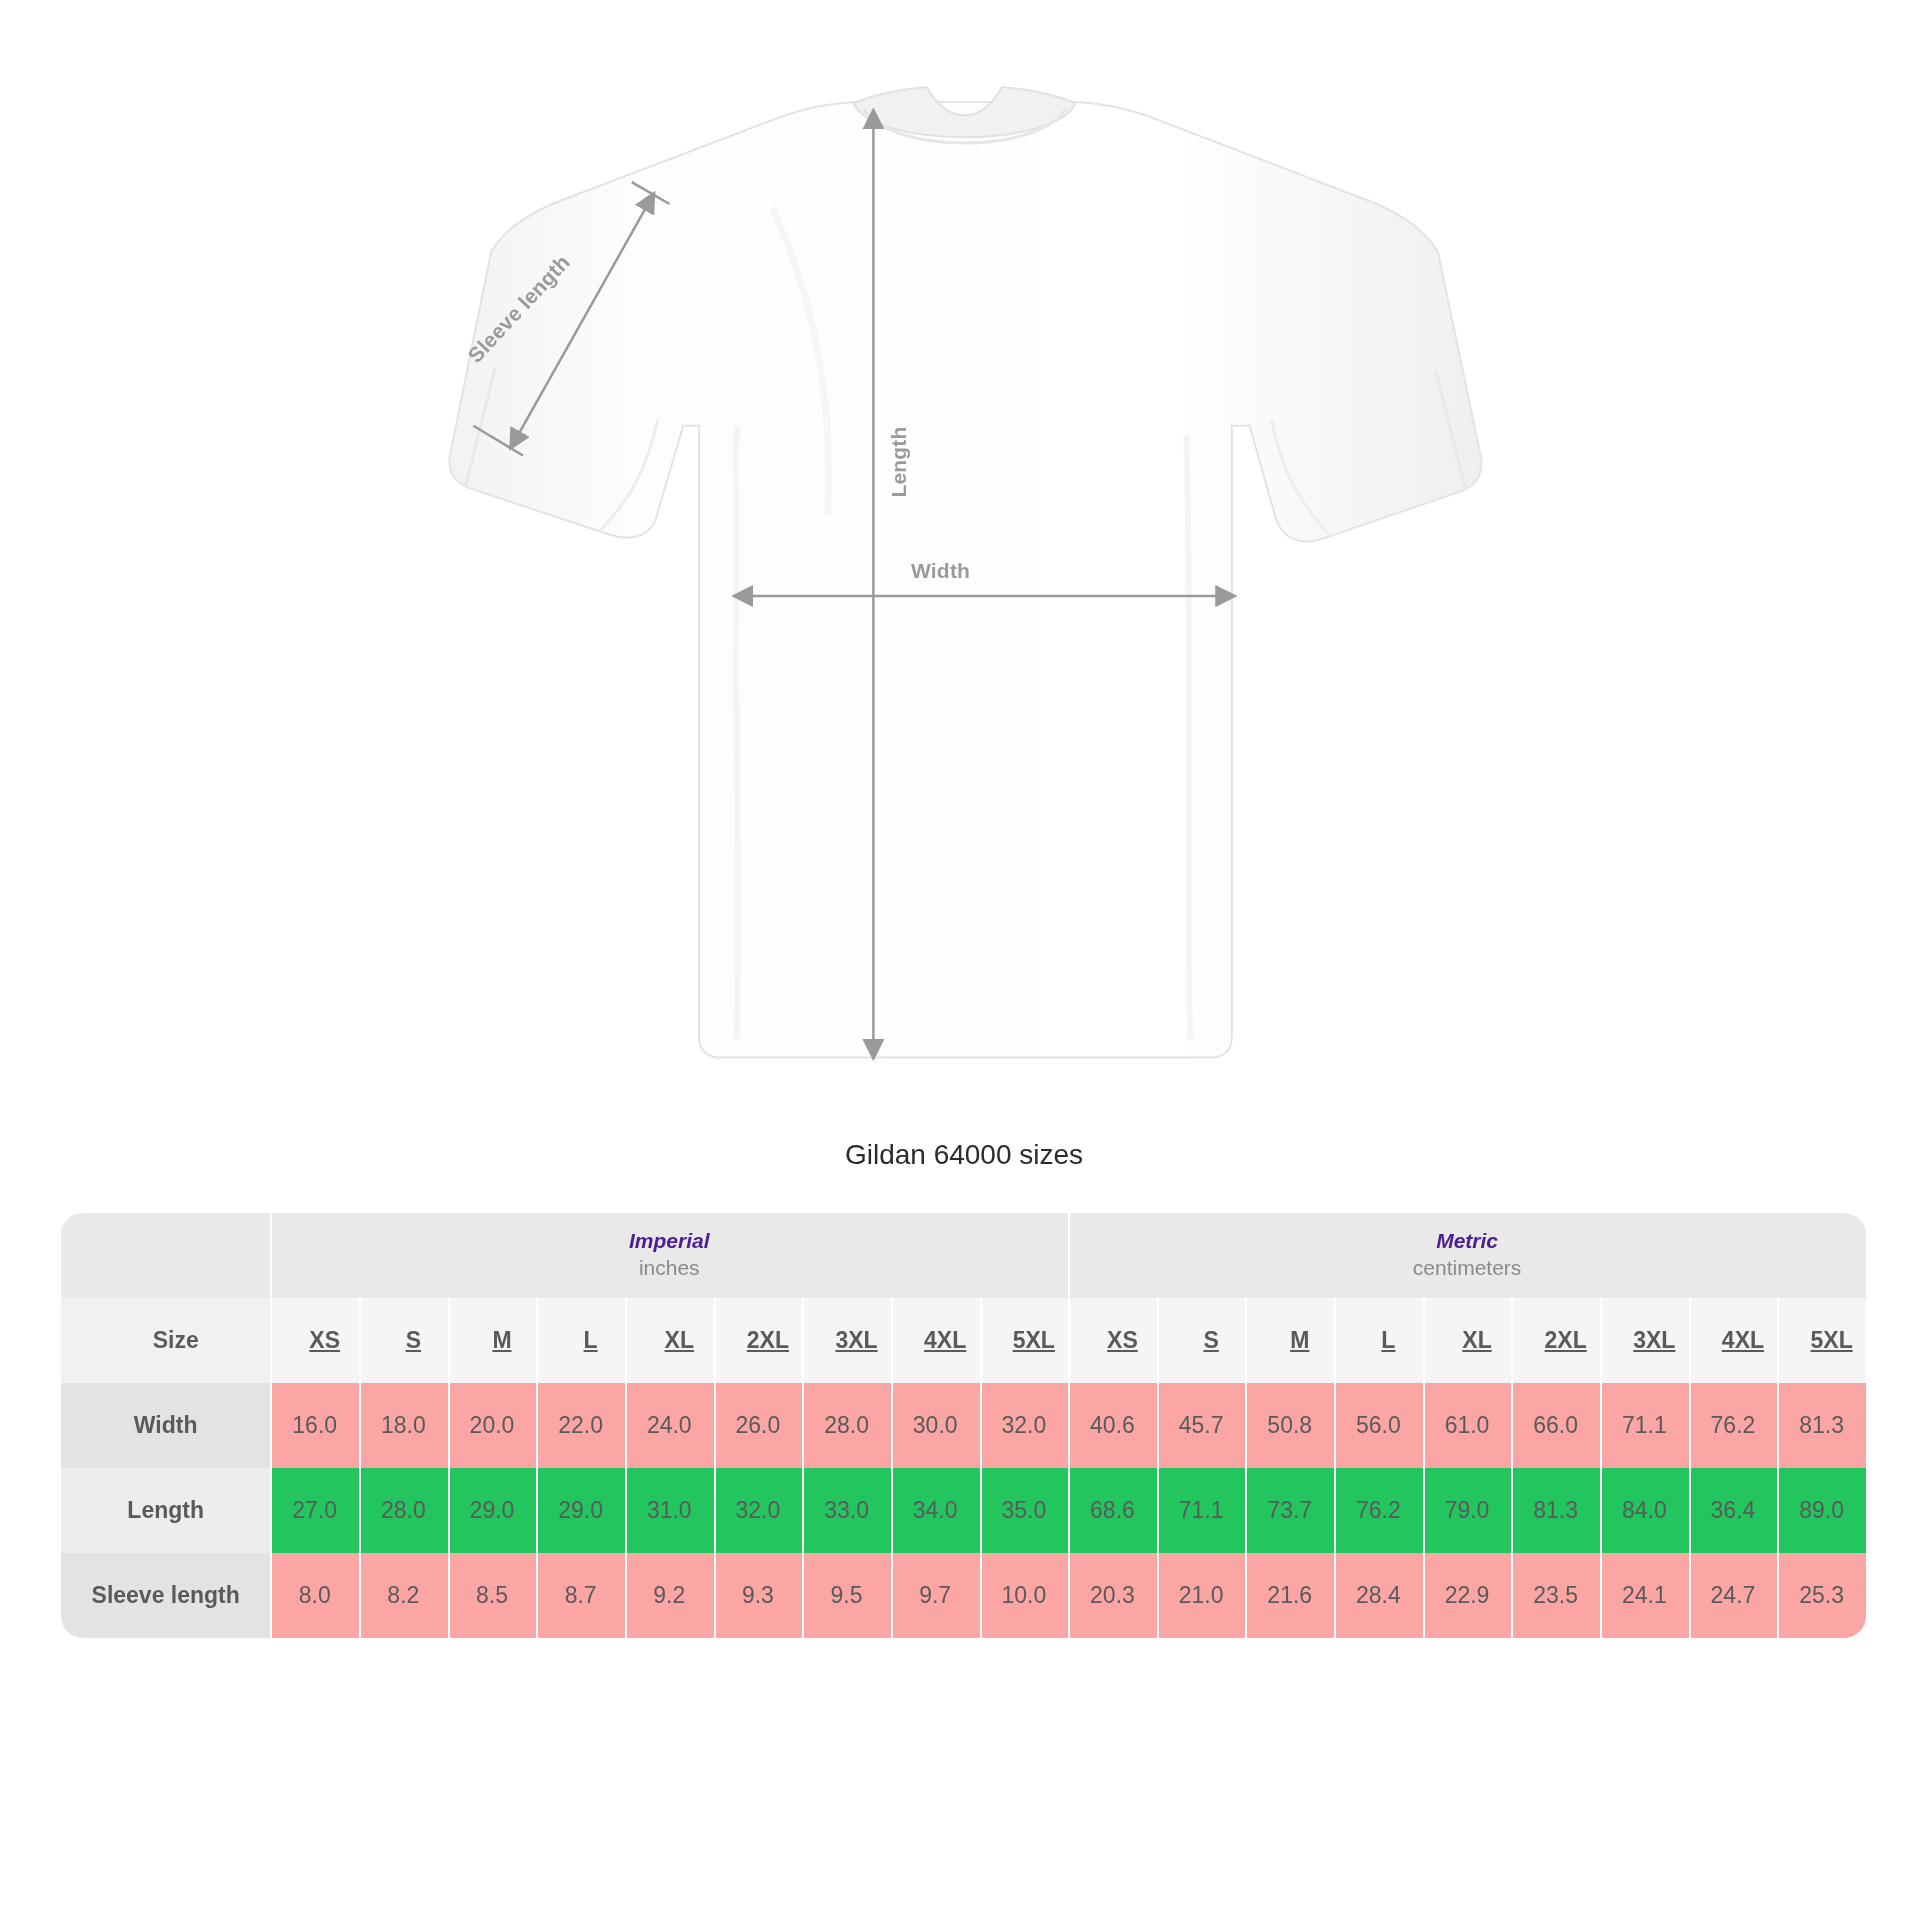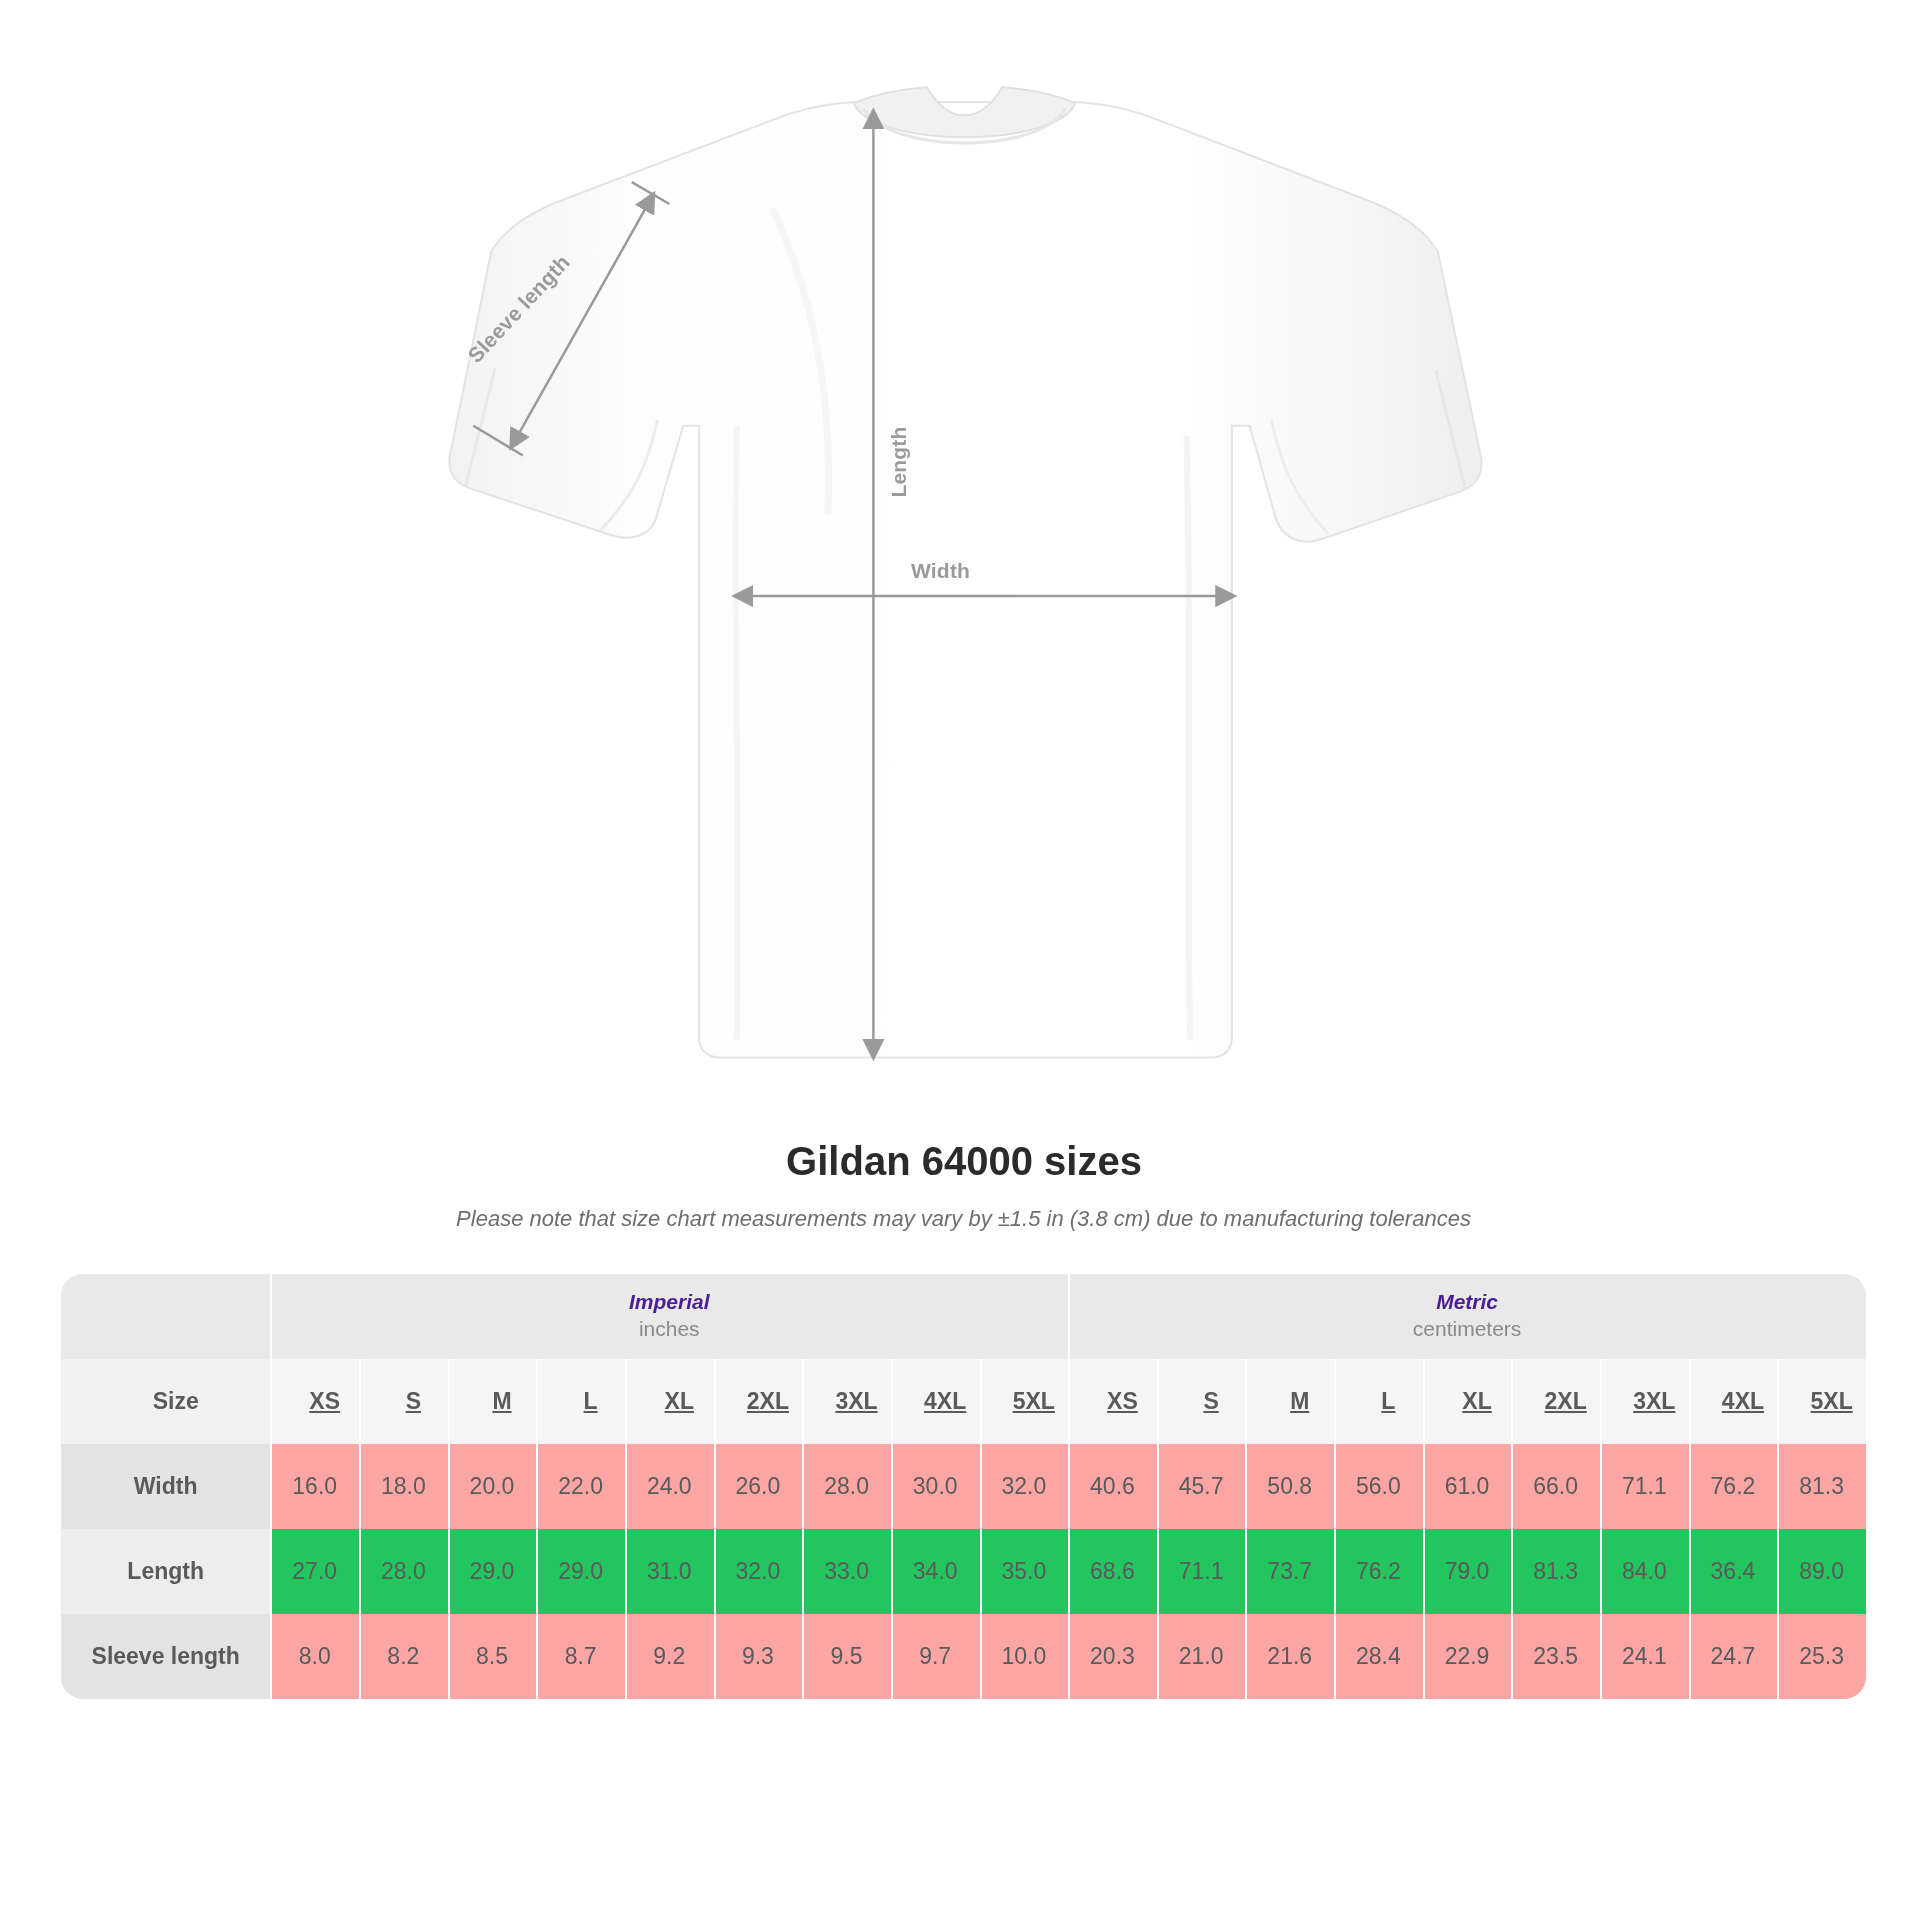--- a/index.html
+++ b/index.html
@@ -55,22 +55,22 @@
     left: 911px;
     top: 559px;
   }
 
   
   .title-block {
     text-align: center;
     margin-top: 30px;
   }
   .chart-title {
-    font-size: 40px;
-    font-weight: bold;
+    font-size: 28px;
+    font-weight: normal;
     color: #2b2b2b;
     margin: 0 0 22px 1px;
   }
   .chart-note {
     font-size: 22px;
     font-style: italic;
     color: #6e6e6e;
     margin: 0;
   }
 
@@ -222,21 +222,20 @@
       </g>
     </svg>
 
     <div class="dim-label" id="label-sleeve">Sleeve length</div>
     <div class="dim-label" id="label-length">Length</div>
     <div class="dim-label" id="label-width">Width</div>
   </div>
 
   <div class="title-block">
     <h1 class="chart-title">Gildan 64000 sizes</h1>
-    <p class="chart-note">Please note that size chart measurements may vary by ±1.5 in (3.8 cm) due to manufacturing tolerances</p>
   </div>
 
   <div class="table-wrap">
     <table class="size-table">
       <colgroup>
         <col style="width:11.6%">
         <col span="18" style="width:4.9111%">
       </colgroup>
       <tbody>
         <tr class="row-unit">

